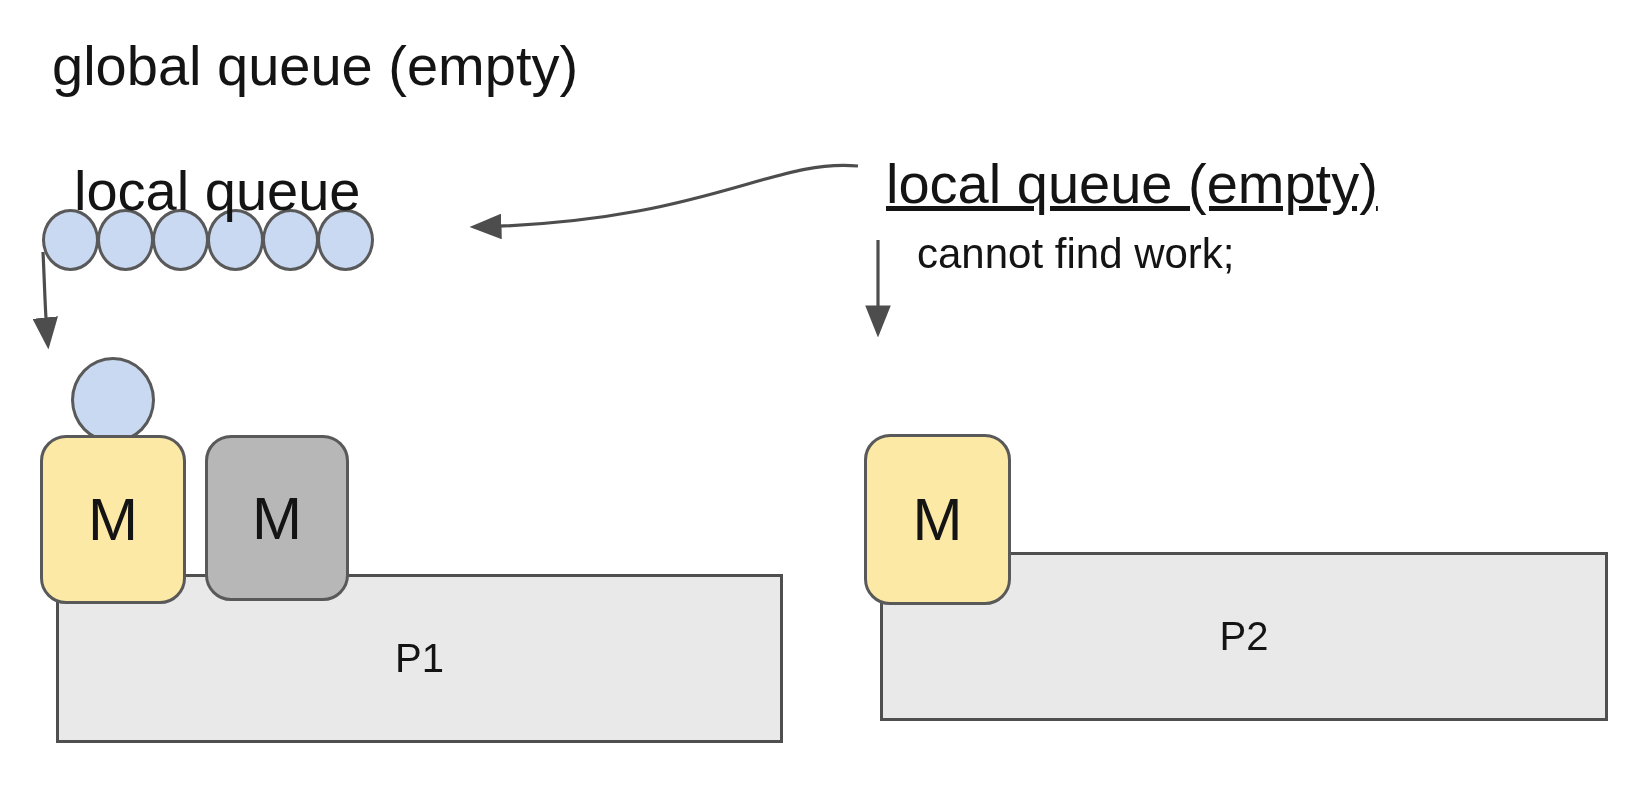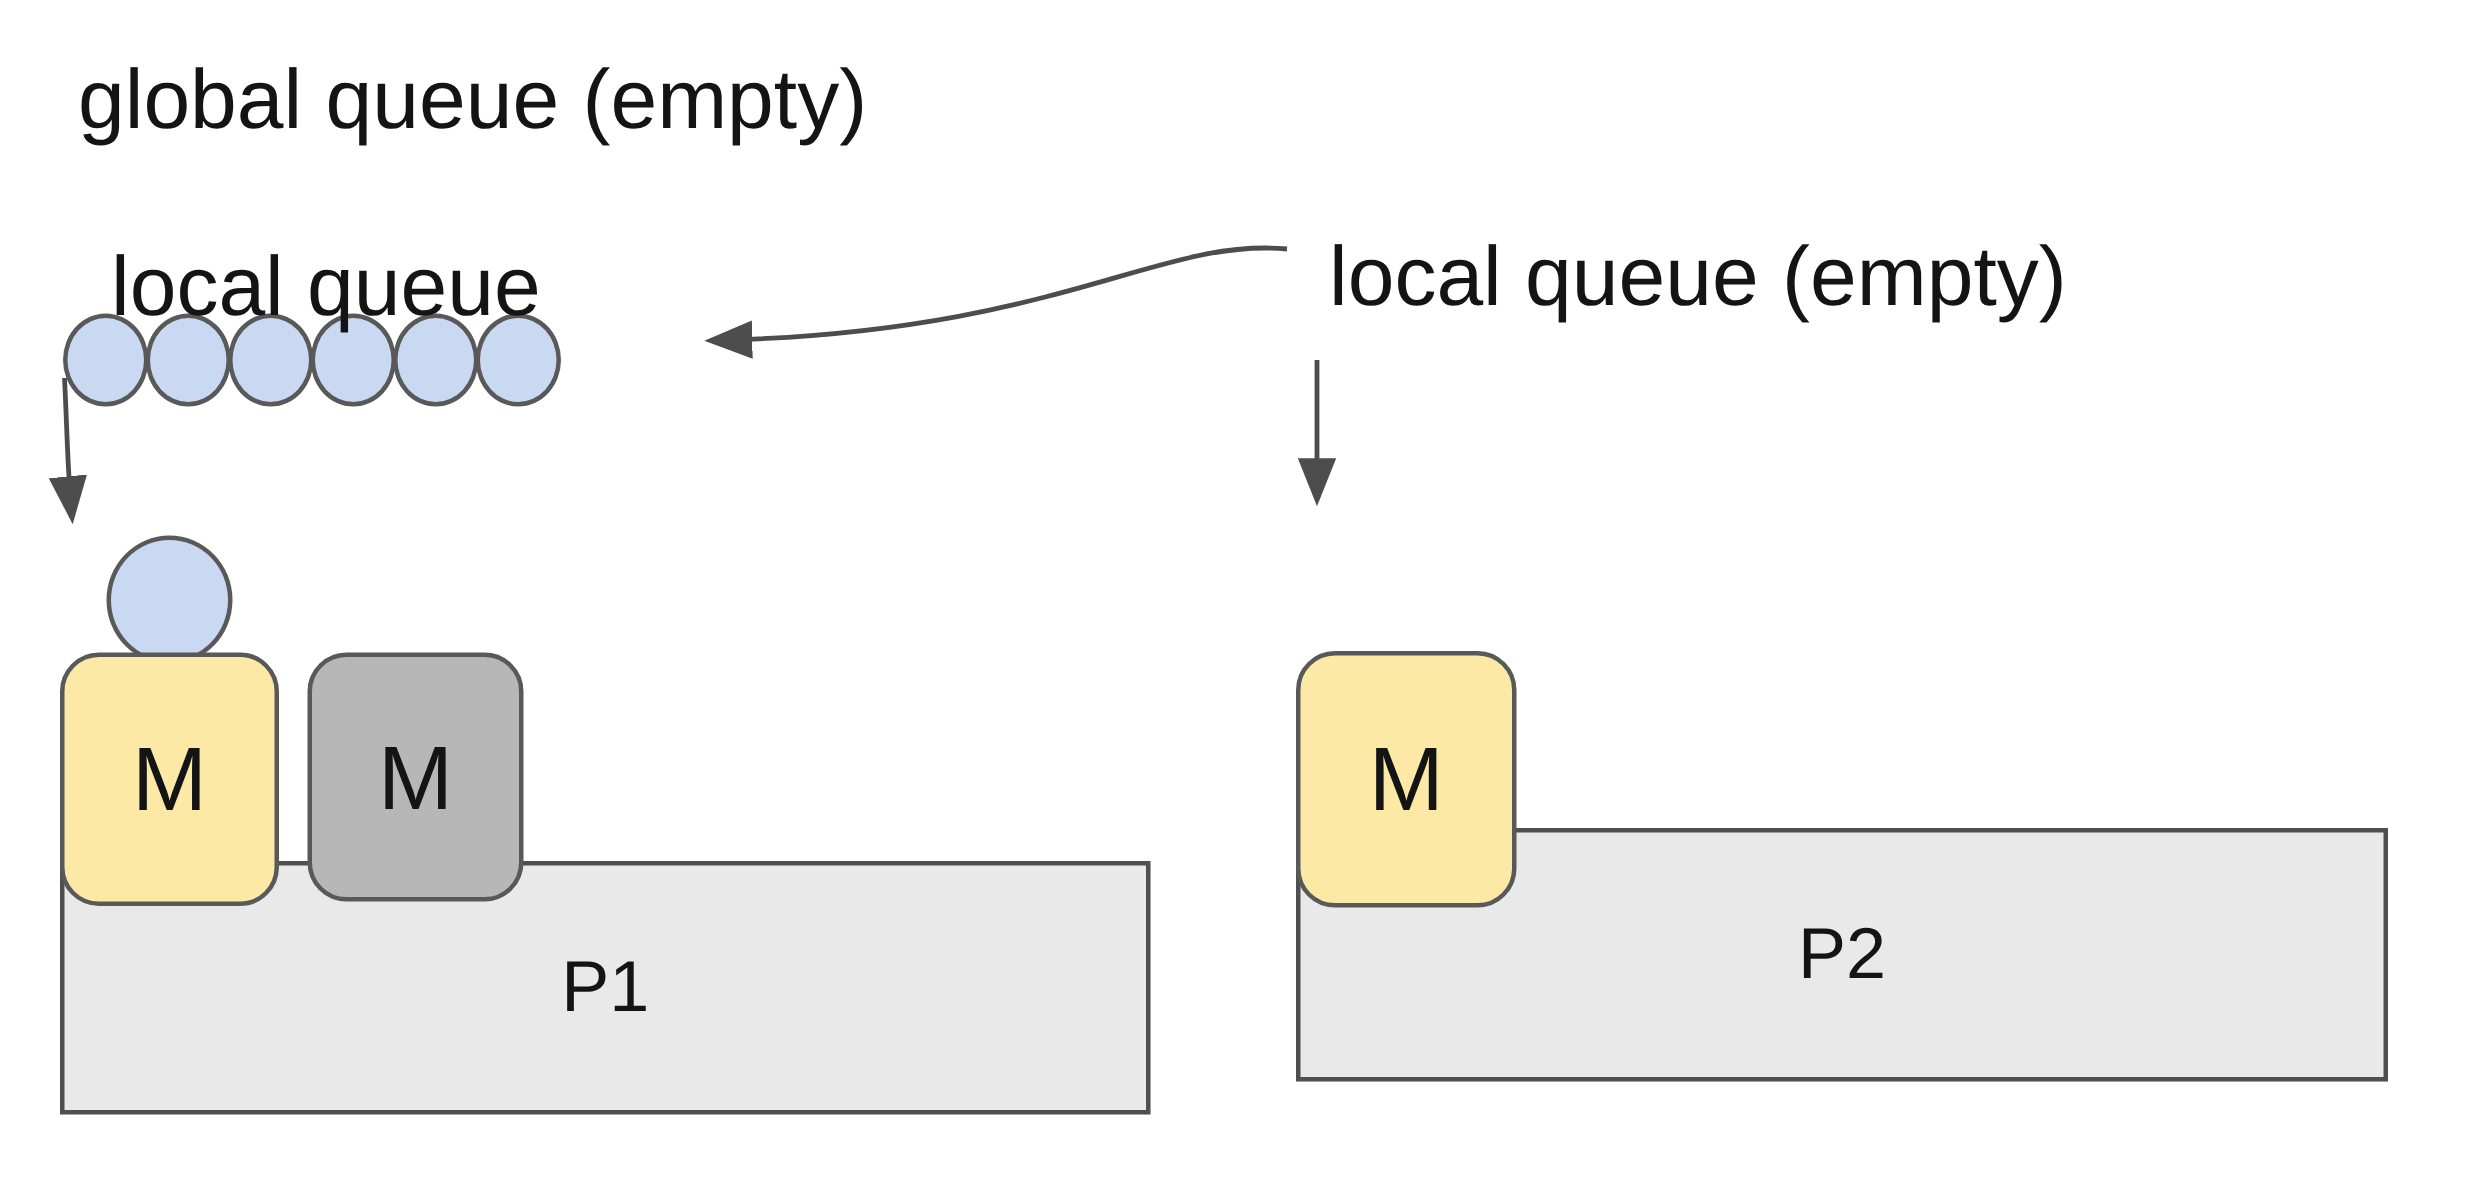--- a/index.html
+++ b/index.html
@@ -95,29 +95,30 @@
   #m2 { left: 205px; top: 435px; width: 144px; height: 166px; }
   #m3 { left: 864px; top: 434px; width: 147px; height: 171px; }
   .p-box {
     position: absolute;
     box-sizing: border-box;
     border: 3px solid var(--processor-stroke, #4f4f4f);
     background: var(--processor-fill, #e9e9e9);
     display: flex;
     align-items: center;
     justify-content: center;
-    font-size: 48px;
+    font-size: 40px;
     color: var(--text-color, #141414);
     z-index: 1;
+    margin-left: 16px;
   }
   #p1-box { left: 40px;  top: 574px; width: 727px; height: 169px; }
   #p2-box { left: 864px; top: 552px; width: 728px; height: 169px; }
   #global-queue-label      { left: 52px;  top: 35px; }
   #p1-local-queue-label    { left: 52px;  top: 160px; margin-left: 22px; }
-  #p2-local-queue-label    { left: 886px; top: 153px; }
+  #p2-local-queue-label    { left: 886px; top: 153px; text-decoration: underline; }
   #steal-annotation        { left: 917px; top: 231px; }
 </style>
 </head>
 <body>
 
 <div id="canvas">
 
   <svg id="arrow-layer" width="1644" height="796" viewBox="0 0 1644 796">
     <defs>
       <marker id="ah" viewBox="0 0 10 8" refX="8.6" refY="4" markerWidth="10" markerHeight="8" orient="auto-start-reverse">
@@ -129,20 +130,21 @@
     <path class="arrow-line" d="M 43 252 C 45 292 45 315 48 345" marker-end="url(#ah)"></path>
   </svg>
 
   <div class="label" id="global-queue-label">global queue (empty)</div>
 
   <div class="label" id="p1-local-queue-label">local queue</div>
 
   <div class="label" id="p2-local-queue-label">local queue (empty)</div>
 
   <div class="annotation" id="steal-annotation">
+    <div>cannot find work;</div>
   </div>
 
   <div id="goroutine-queue">
       <div class="g-circle"></div>
       <div class="g-circle"></div>
       <div class="g-circle"></div>
       <div class="g-circle"></div>
       <div class="g-circle"></div>
       <div class="g-circle"></div>
     </div>

